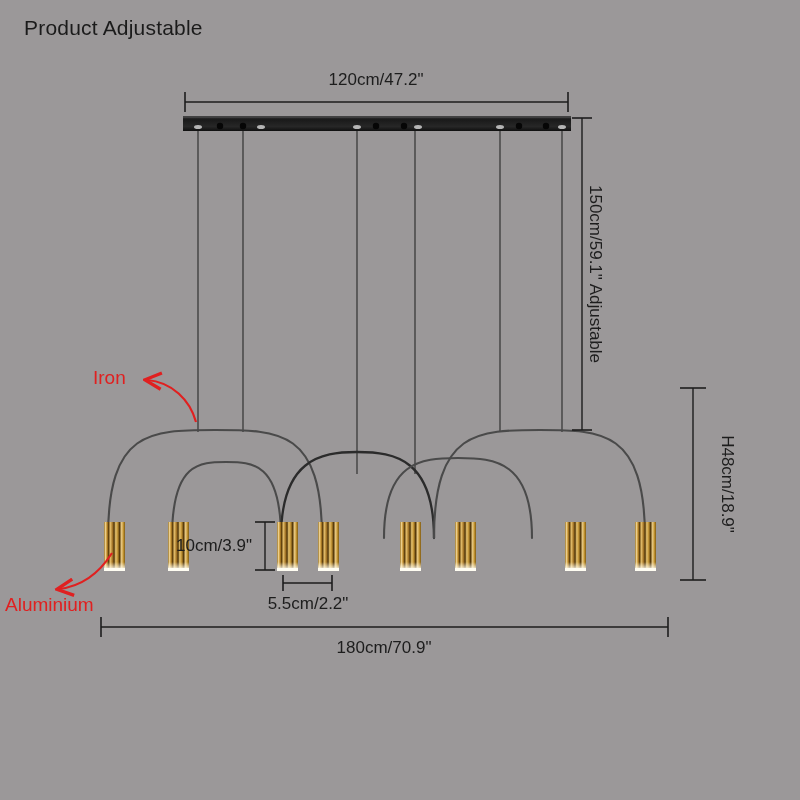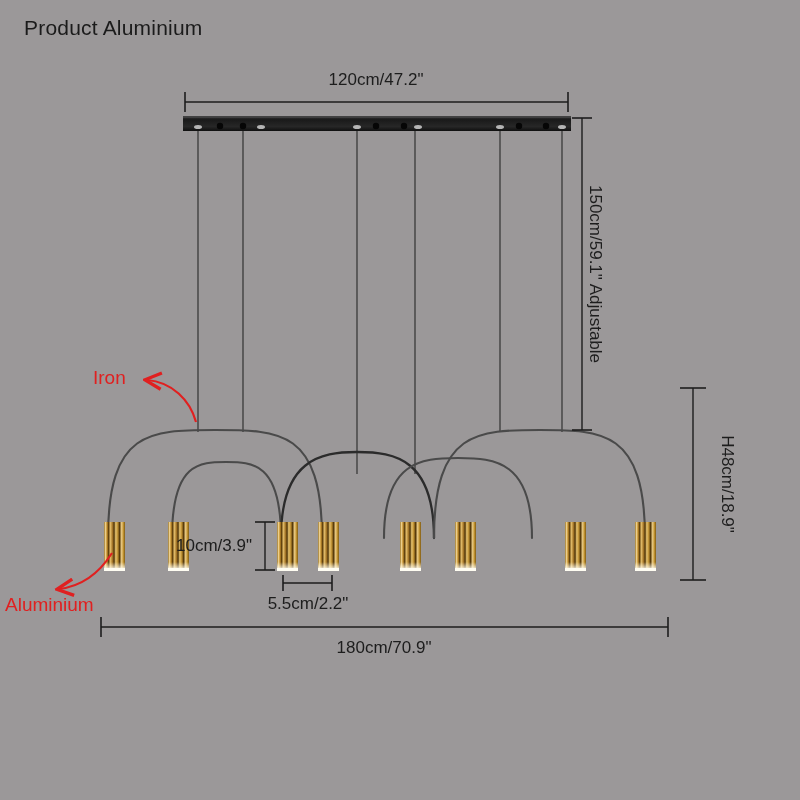--- a/index.html
+++ b/index.html
@@ -76,21 +76,21 @@
     stroke: #e02020;
     stroke-width: 2.2;
     fill: none;
   }
 </style>
 </head>
 <body>
 
 <div id="stage">
 
-  <div id="title">Product Aluminium</div>
+  <div id="title">Product Adjustable</div>
 
   <svg id="diagram" viewBox="0 0 800 800">
     <defs>
 
       <linearGradient id="brass" x1="0" y1="0" x2="1" y2="0">
         <stop offset="0.00" stop-color="#8a6418"></stop>
         <stop offset="0.06" stop-color="#f2d89a"></stop>
         <stop offset="0.14" stop-color="#c8932f"></stop>
         <stop offset="0.22" stop-color="#5a3c0c"></stop>
         <stop offset="0.30" stop-color="#e3bd6a"></stop>

